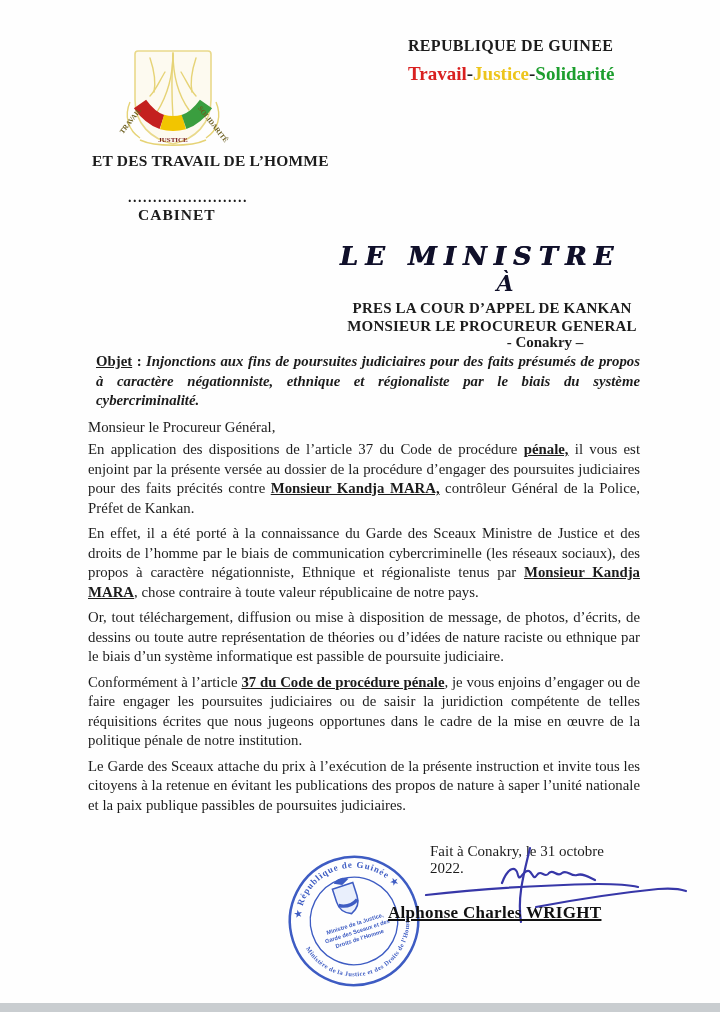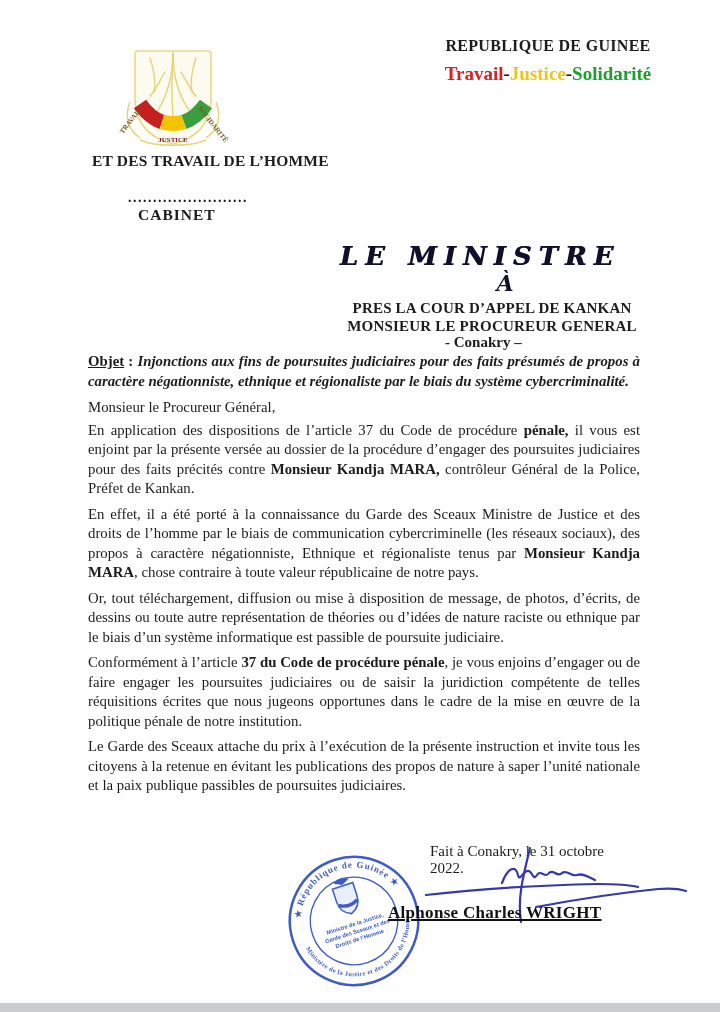--- a/index.html
+++ b/index.html
@@ -4,21 +4,21 @@
 <style>
   * { margin:0; padding:0; box-sizing:border-box; }
   html,body { background:#e9e9e9; }
   .page {
     position:relative; width:720px; height:1012px;
     background:#fefefe; overflow:hidden;
     font-family:"Liberation Serif", serif; color:#1c1c1c;
     margin:0 auto;
   }
   
-  .republic-block { position:absolute; top:37px; left:408px; width:280px; text-align:center; }
+  .republic-block { position:absolute; top:37px; left:408px; width:280px; }
   .republic-name { font-weight:bold; font-size:16px; letter-spacing:.3px; }
   .motto { font-weight:bold; font-size:19px; margin-top:8px; }
   
   .emblem-wrap { position:absolute; top:44px; left:110px; width:126px; height:112px; }
   .ministry-block { position:absolute; top:152px; left:92px; font-weight:bold; font-size:15.5px; line-height:18px; letter-spacing:.2px; }
   .dots-line { position:absolute; top:190px; left:128px; font-weight:bold; font-size:14px; letter-spacing:1.5px; }
   .cabinet { position:absolute; top:206px; left:138px; font-weight:bold; font-size:15.5px; letter-spacing:1px; }
   
   .minister-title {
     position:absolute; top:233px; left:330px; width:300px; text-align:center;
@@ -27,33 +27,33 @@
     text-shadow:.6px 0 0 #10102a;
     margin-top:8px;
   }
   .to-symbol {
     position:absolute; top:270px; left:405px; width:200px; text-align:center;
     font-family:"DejaVu Serif", serif; font-style:italic; font-weight:bold;
     font-size:22px; color:#10102a;
   }
   .addressee { position:absolute; top:299px; left:341px; width:302px; text-align:center;
     font-weight:bold; font-size:15px; line-height:18px; letter-spacing:.2px; }
-  .city-line { position:absolute; top:334px; left:445px; width:200px; text-align:left;
+  .city-line { position:absolute; top:334px; left:445px; width:200px; text-align:center;
     font-weight:bold; font-size:15px; }
   
   .letter-body {
     position:absolute; top:352px; left:88px; width:552px;
     font-size:14.8px; line-height:19.5px; text-align:justify;
   }
-  .subject-para { margin:0 0 7px 0; font-style:italic; font-weight:bold; }
+  .subject-para { margin:0 0 7px 8px; font-style:italic; font-weight:bold; }
   .subject-label { font-style:normal; font-weight:bold; text-decoration:underline; }
   .subject-colon { font-style:normal; font-weight:bold; }
   .salutation { margin:0 0 3px 0; text-align:left; }
   .body-para { margin:0 0 6px 0; }
-  .body-para .b { font-weight:bold; }
+  .body-para .b { font-weight:bold;text-decoration:underline; }
   
   .date-line { position:absolute; top:843px; left:430px; width:210px; text-align:left; font-size:15px; }
   .stamp-wrap { position:absolute; top:853px; left:286px; width:136px; height:136px;
     transform:rotate(-18deg); opacity:.92; }
   .signature-wrap { position:absolute; top:845px; left:418px; width:272px; height:80px; }
   .signatory-name { position:absolute; top:903px; left:388px; font-weight:bold; font-size:17px;
     letter-spacing:.3px; text-decoration:underline; text-decoration-thickness:2px; color:#111; }
   
   .bottom-bar { position:absolute; bottom:0; left:0; width:100%; height:9px; background:#c9cdd0; }
 </style>

